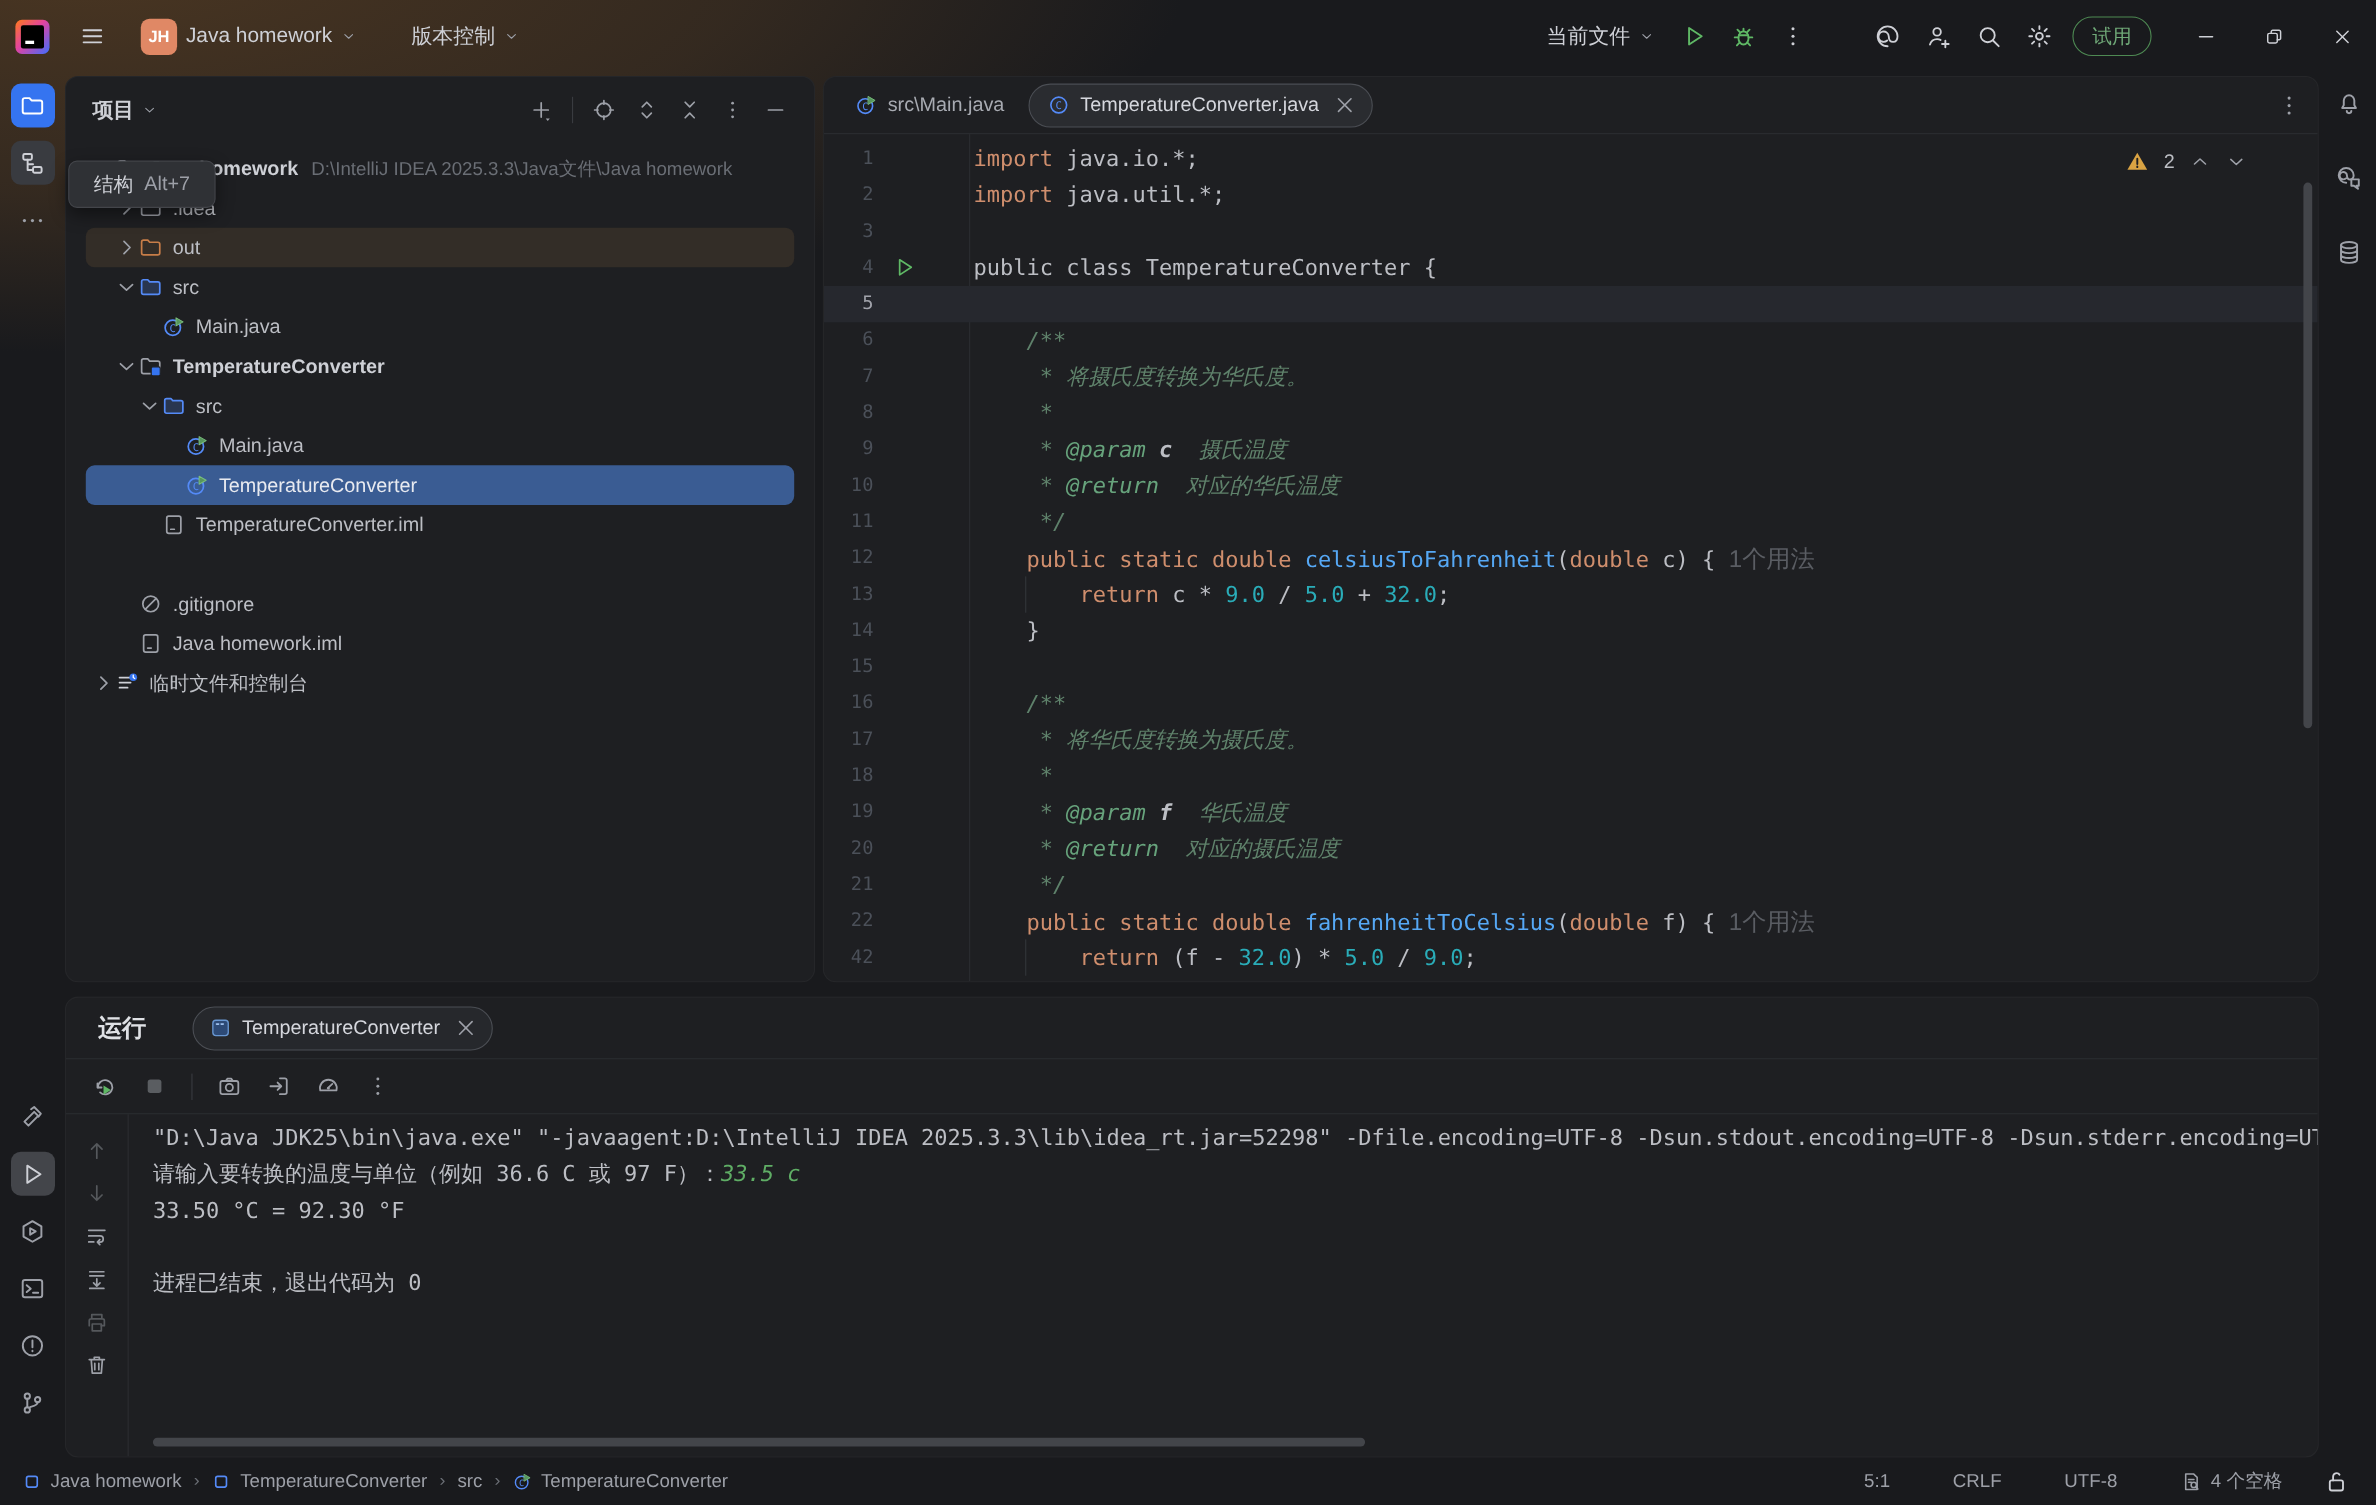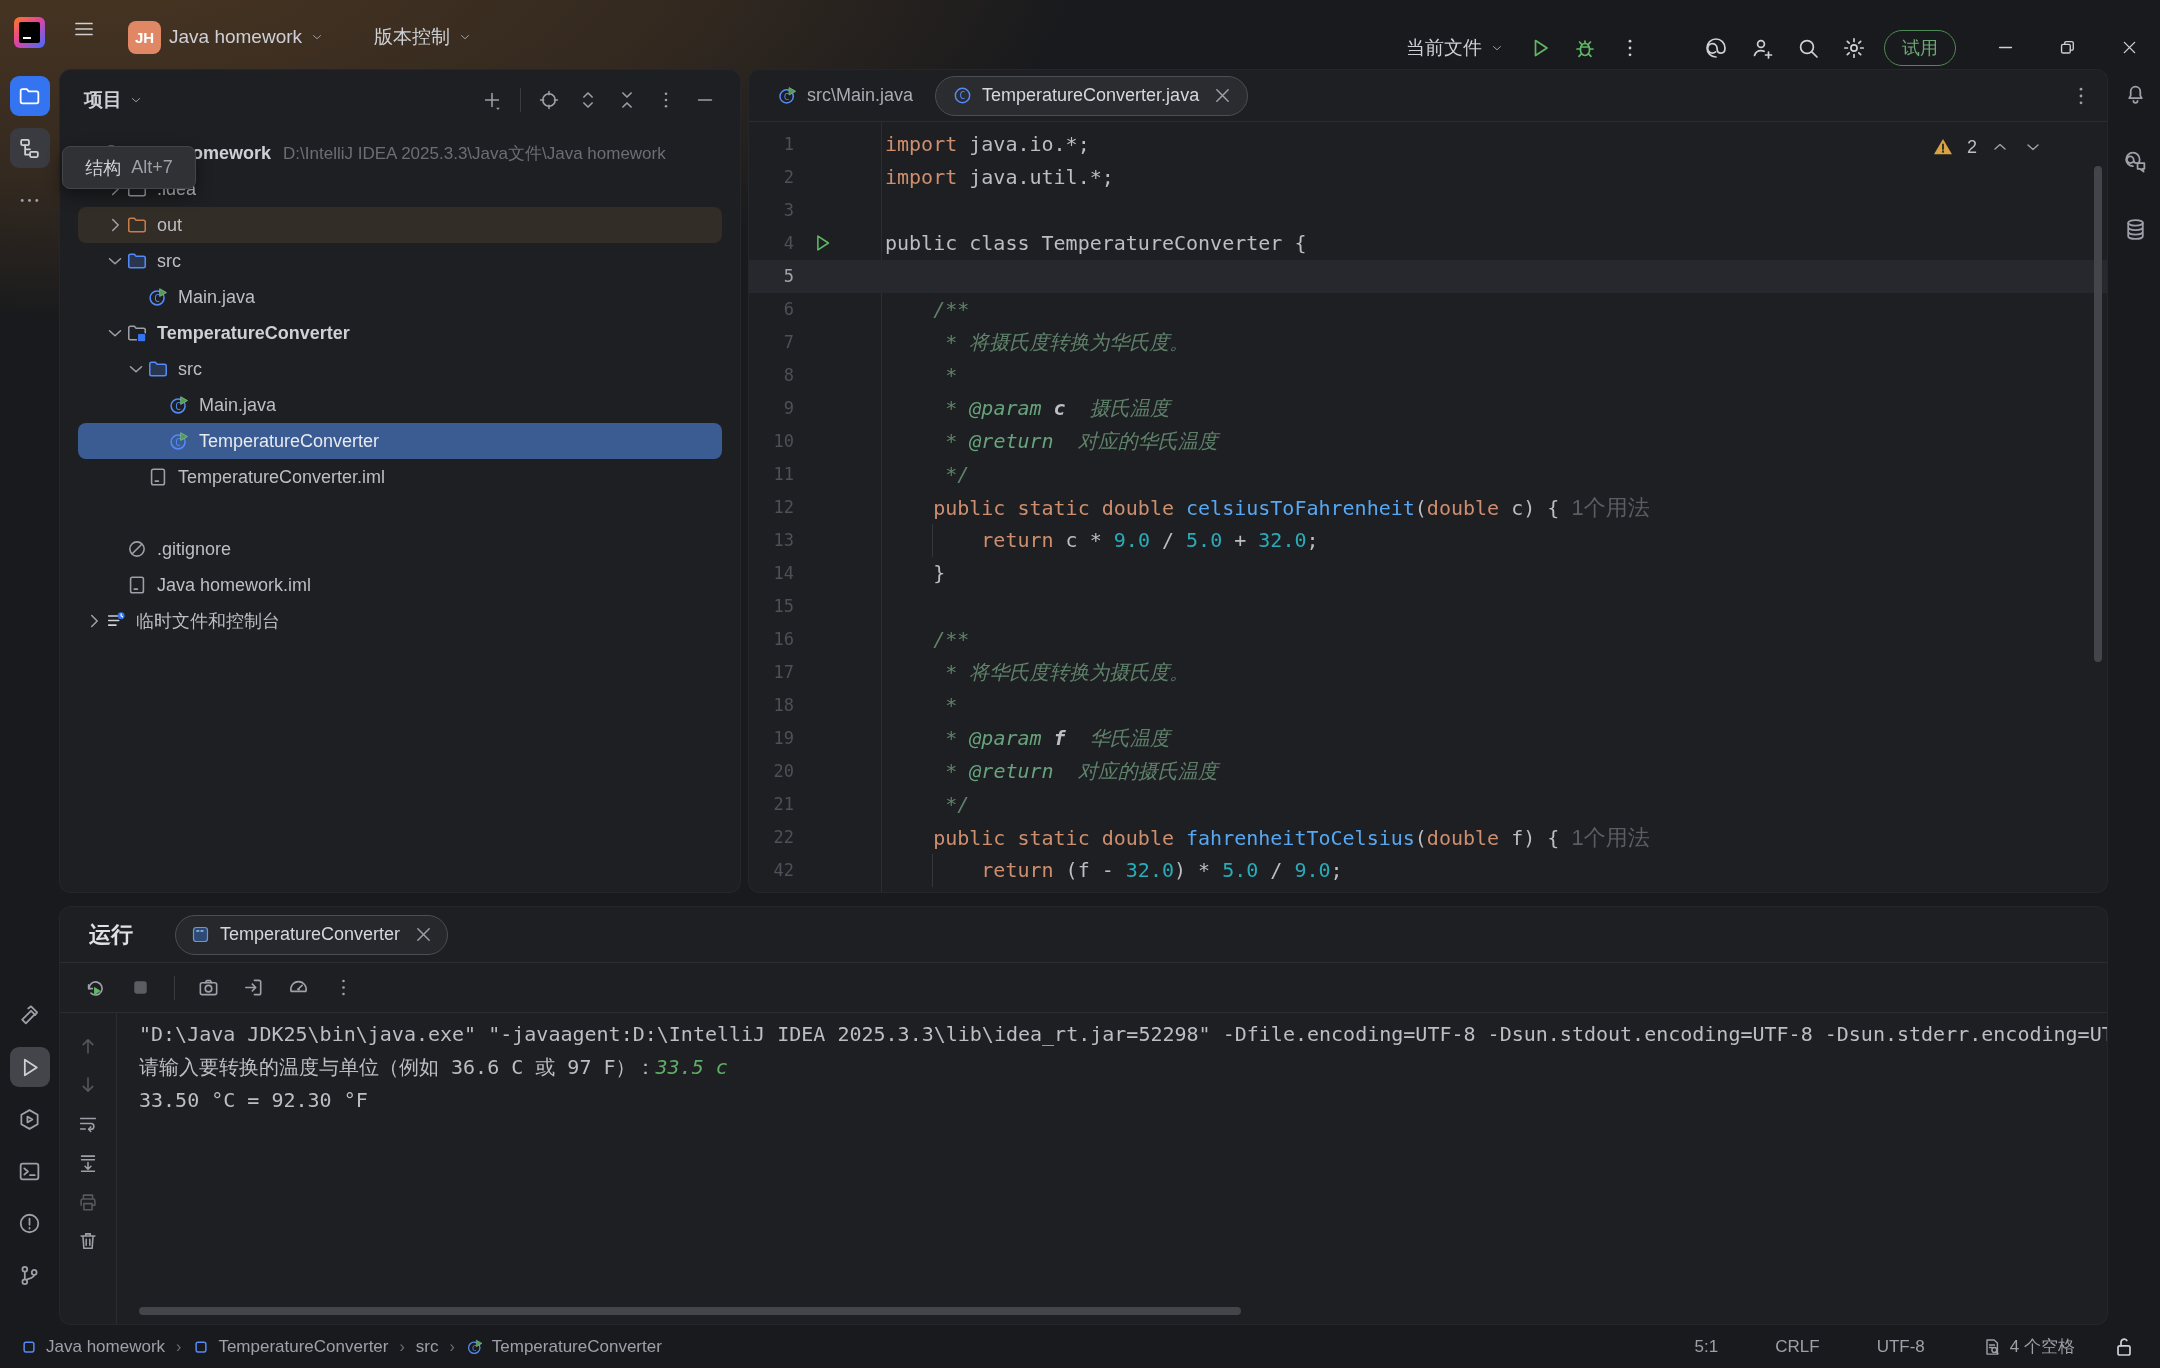--- a/index.html
+++ b/index.html
@@ -9,21 +9,21 @@
     background:
       radial-gradient(1350px 480px at 70px -40px, #4a3622 0%, rgba(74,54,34,.55) 45%, rgba(74,54,34,0) 75%),
       #191a1d;
     color:#ced0d6; position:relative;
   }
   .ic{display:inline-flex;align-items:center;justify-content:center;width:24px;height:24px;color:#ced0d6;flex:none;}
   .ic svg{width:100%;height:100%;}
   .island{position:absolute;background:#1e1f22;border-radius:12px;overflow:hidden;border:1px solid rgba(255,255,255,0.035);}
 
   
-  .titlebar{position:absolute;left:0;top:0;width:2160px;height:61px;display:flex;align-items:flex-start;padding:17px 0 0 14px;}
+  .titlebar{position:absolute;left:0;top:0;width:2160px;height:61px;display:flex;align-items:center;padding:5px 0 0 14px;}
   .logo{width:31px;height:31px;border-radius:6px;background:linear-gradient(135deg,#ff7a1a 0%,#e343a0 45%,#3d6dff 100%);position:relative;}
   .logo::after{content:"";position:absolute;left:5px;top:5px;right:5px;bottom:5px;background:#000;border-radius:2px;}
   .logo::before{content:"";position:absolute;left:9px;bottom:9px;width:8px;height:2.5px;background:#fff;z-index:2;}
   .tb-btn{height:40px;display:flex;align-items:center;gap:8px;padding:0 10px;border-radius:8px;font-size:19px;color:#ced0d6;}
   .avatar{width:33px;height:33px;border-radius:8px;background:#E08865;color:#fff;font-weight:bold;font-size:15px;display:flex;align-items:center;justify-content:center;}
   .chev{width:14px;height:14px;color:#9da0a8;}
   .tb-right{margin-left:auto;display:flex;align-items:center;}
   .trial{border:1.5px solid #4E8A53;color:#6FA877;border-radius:18px;padding:5px 17px;font-size:18px;margin:0 18px;}
   .wbtn{width:62px;height:61px;display:flex;align-items:center;justify-content:center;color:#ced0d6;}
   .wbtn .ic{width:19px;height:19px;}
@@ -707,20 +707,21 @@
         <svg viewBox="0 0 24 24" fill="none" stroke="currentColor" stroke-width="1.7" stroke-linecap="round" stroke-linejoin="round">
           <path d="M4.5 6.5h15M9.5 6.2V4.2h5v2M6.5 6.8l1 13.2h9l1-13.2M10 10.2v6.3M14 10.2v6.3"></path>
         </svg>
       </span>
   </div>
   <div class="console">
       <div class="conline"><span class="con-out">"D:\Java JDK25\bin\java.exe" "-javaagent:D:\IntelliJ IDEA 2025.3.3\lib\idea_rt.jar=52298" -Dfile.encoding=UTF-8 -Dsun.stdout.encoding=UTF-8 -Dsun.stderr.encoding=UTF-8</span></div>
       <div class="conline"><span class="con-out">请输入要转换的温度与单位（例如 36.6 C 或 97 F）：</span><span class="con-in">33.5 c</span></div>
       <div class="conline"><span class="con-out">33.50 °C = 92.30 °F</span></div>
       <div class="conline"></div>
+      <div class="conline"><span class="con-out">进程已结束，退出代码为 0</span></div>
     </div>
   <div class="hscroll"></div>
 </div>
 
 <div class="statusbar">
   <div class="crumbs">
     <span class="crumb">
       <span class="ic">
           <svg viewBox="0 0 24 24" fill="none" stroke="currentColor" stroke-width="1.7" stroke-linecap="round" stroke-linejoin="round">
             <rect x="5.5" y="5.5" width="13" height="13" rx="2.4" stroke="#548af7" stroke-width="2"></rect>

